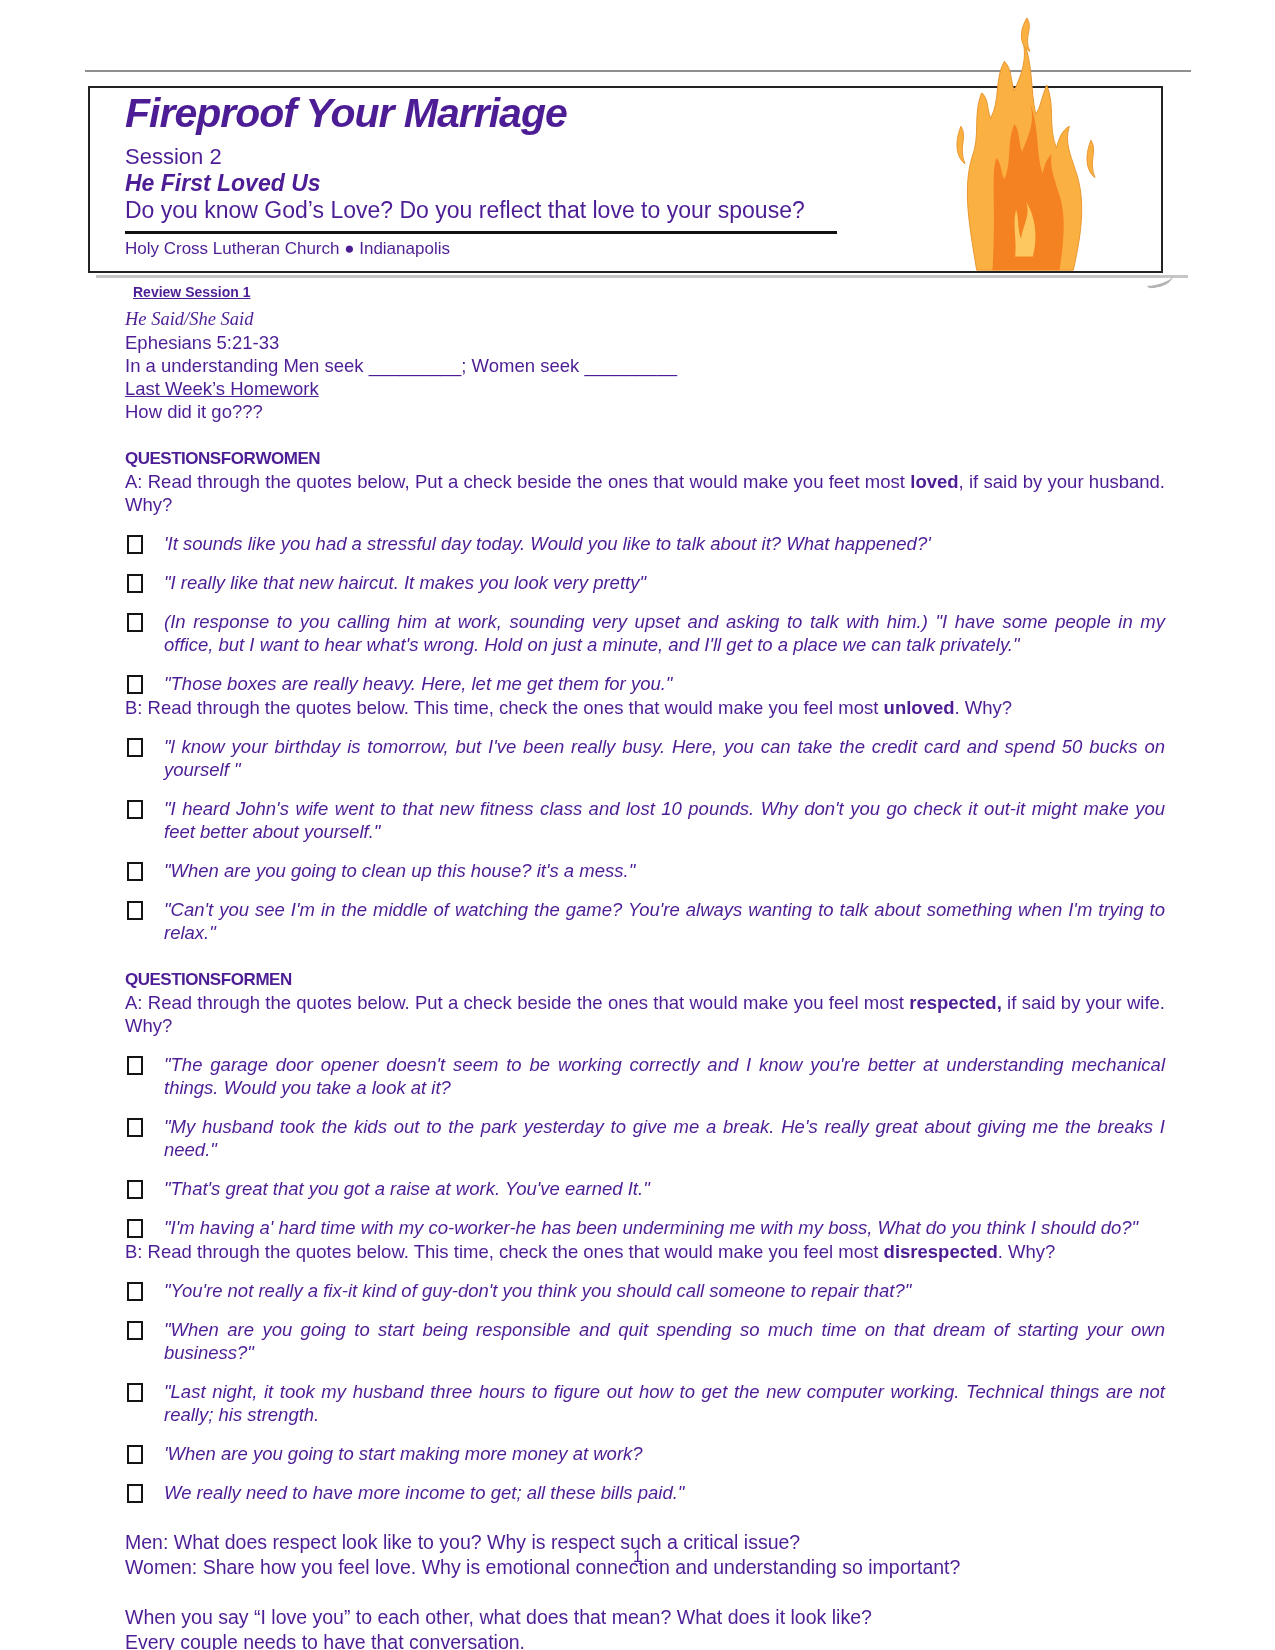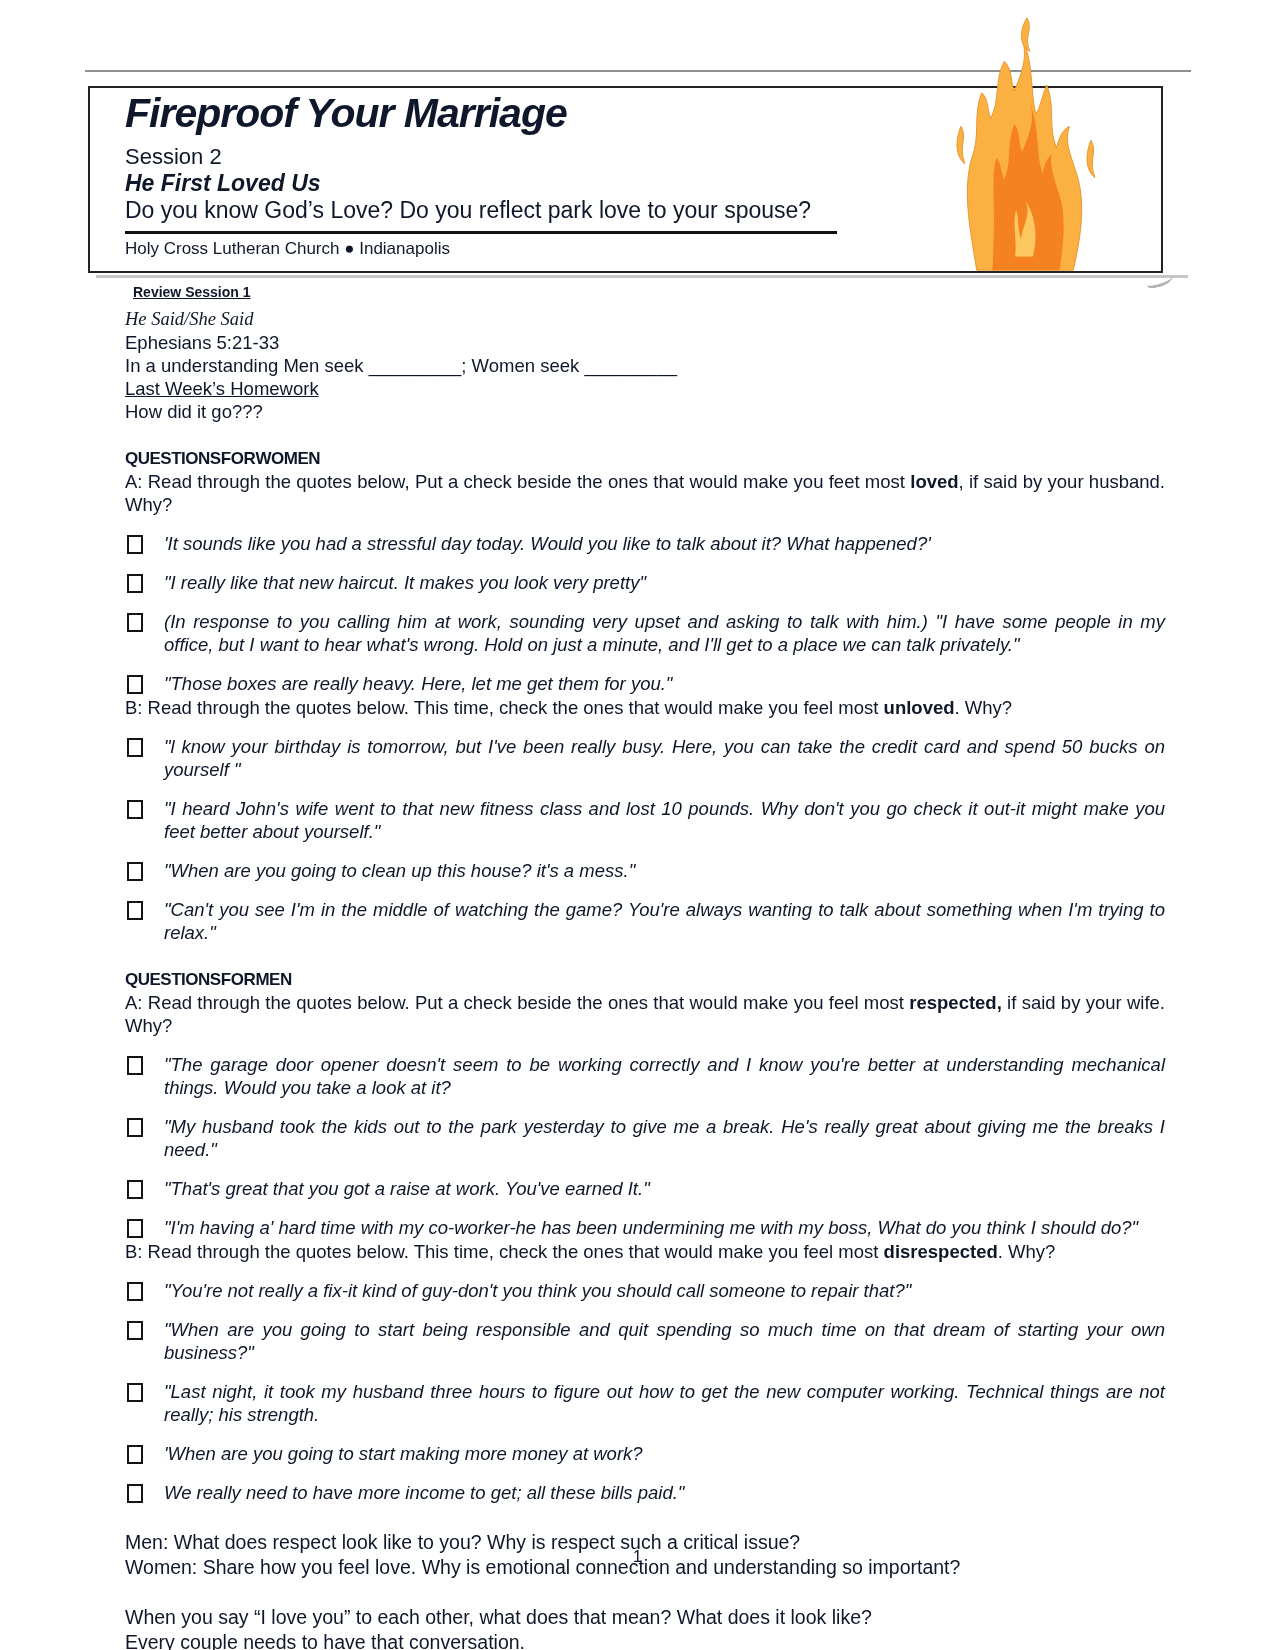--- a/index.html
+++ b/index.html
@@ -1,18 +1,18 @@
 <!DOCTYPE html>
 <html><head>
 <meta charset="utf-8">
 <style>
   html,body { margin:0; padding:0; background:#ffffff; }
   .page {
     position:relative; width:1275px; height:1650px; background:#ffffff;
-    font-family:"Liberation Sans","DejaVu Sans",sans-serif; color:#0f172a;
+    font-family:"Liberation Sans","DejaVu Sans",sans-serif; color:#4c1d95;
     overflow:hidden;
   }
   
   .top-scan-line { position:absolute; left:85px; top:70px; width:1106px; height:2px; background:#8f8f8f; }
   .box-shadow-bottom { position:absolute; left:96px; top:275px; width:1092px; height:3px; background:#c6c6c6; }
   .scan-curl { position:absolute; left:1146px; top:272px; width:28px; height:12px;
     border-bottom:3px solid #b3b3b3; border-radius:0 0 70% 25%; transform:rotate(-10deg); }
 
   
   .header-box { position:absolute; left:88px; top:86px; width:1071px; height:183px; border:2px solid #232323; background:#fff; }
@@ -46,21 +46,21 @@
 <body>
 
 <div class="page">
 
   <div class="top-scan-line"></div>
 
   <div class="header-box">
     <div class="hb-title">Fireproof Your Marriage</div>
     <div class="hb-session">Session 2</div>
     <div class="hb-subtitle">He First Loved Us</div>
-    <div class="hb-tagline">Do you know God’s Love? Do you reflect park love to your spouse?</div>
+    <div class="hb-tagline">Do you know God’s Love? Do you reflect that love to your spouse?</div>
     <div class="hb-rule"></div>
     <div class="hb-church">Holy Cross Lutheran Church ● Indianapolis</div>
   </div>
 
   <div class="box-shadow-bottom"></div>
   <div class="scan-curl"></div>
 
   <svg class="flame" viewBox="0 0 160 270" xmlns="http://www.w3.org/2000/svg">
     <path stroke="#E9952F" stroke-width="1" d="M78 22 C84 42 78 58 70 76 C66 64 68 54 60 46 C50 64 56 86 46 104 C42 92 44 84 37 78 C28 100 36 122 27 144 C18 176 24 210 32 258 L130 258 C140 214 142 184 132 156 C127 140 121 128 126 112 C118 116 115 126 113 134 C104 112 112 92 103 70 C98 82 97 92 92 100 C86 74 90 48 78 22 Z" fill="#FBB042"></path>
     <path stroke="#E9952F" stroke-width="1" d="M83 2 C90 13 79 21 86 36 C74 29 76 13 83 2 Z" fill="#FBB042"></path>

